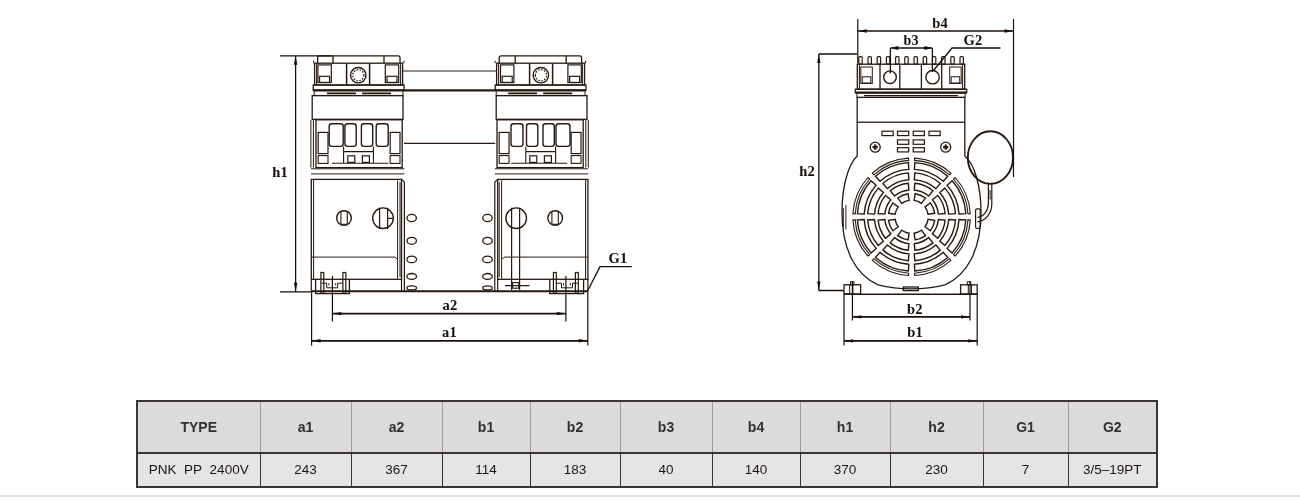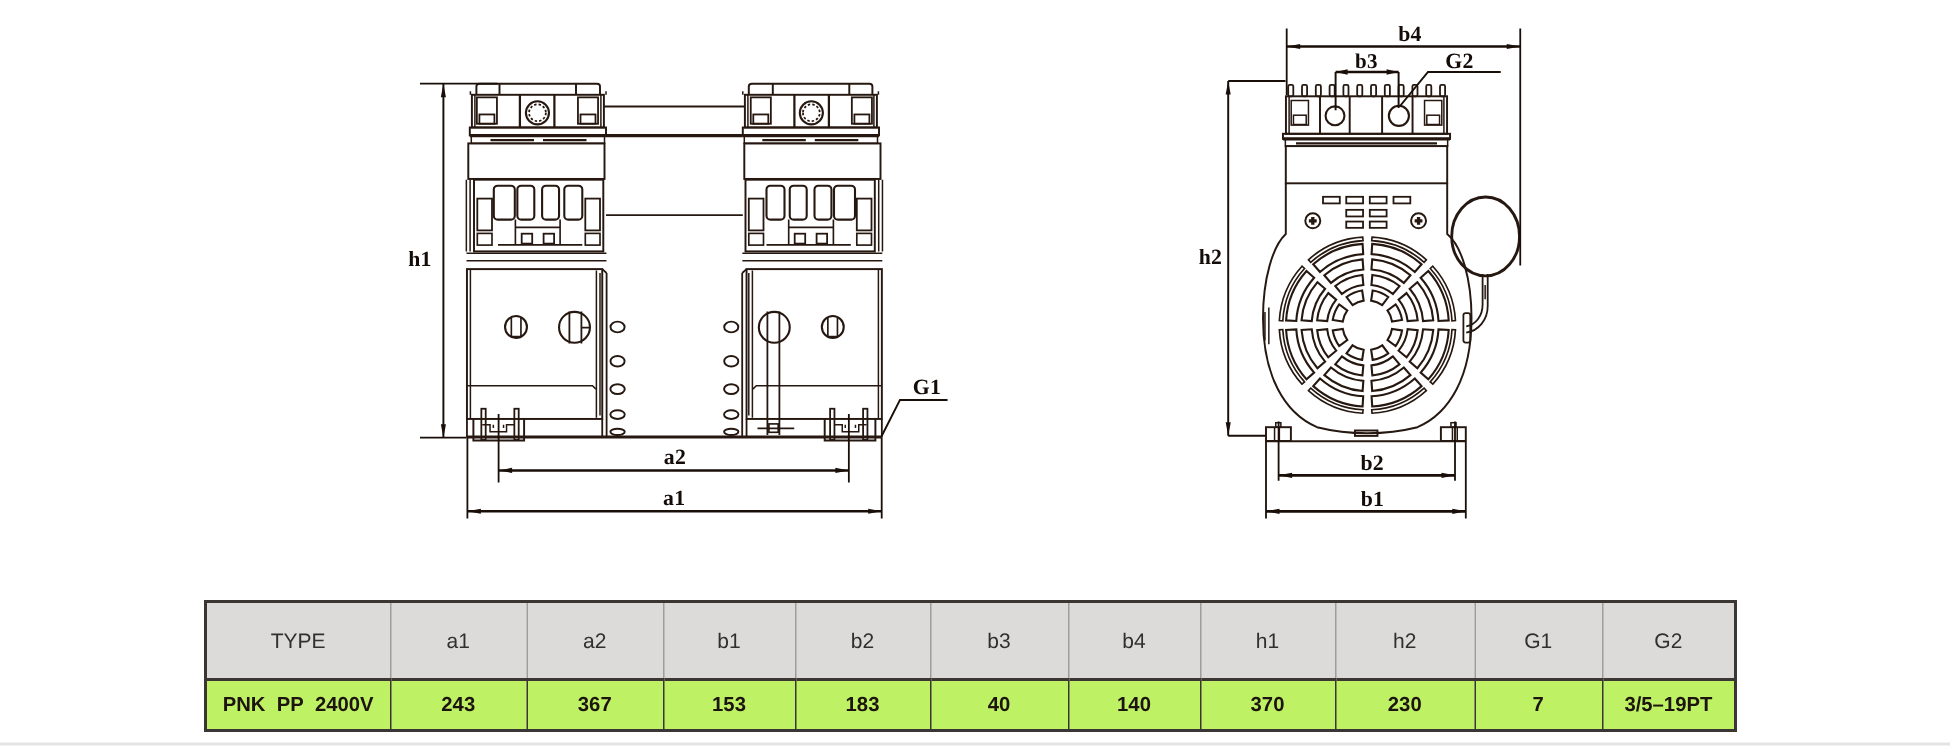--- a/index.html
+++ b/index.html
@@ -1,25 +1,25 @@
 <!DOCTYPE html>
 <html><head><meta charset="utf-8">
 <style>
 html,body{margin:0;padding:0;background:#ffffff;width:1300px;height:500px;overflow:hidden}
 body{position:relative;font-family:"Liberation Serif",serif}
 svg text{font-family:"Liberation Serif",serif;letter-spacing:0.2px}
 table.spec{position:absolute;left:136px;top:400px;border-collapse:collapse;table-layout:fixed;
  font-family:"Liberation Sans",sans-serif;border:2px solid #3b3533}
 table.spec td,table.spec th{text-align:center;padding:0}
 tr.hdr{height:51.5px}
-tr.hdr th{background:#dcdbd9;font-size:14px;font-weight:normal;color:#30302e;
+tr.hdr th{background:#dcdbd9;font-size:14px;font-weight:bold;color:#30302e;
  border-right:1px solid #9d9d9b;border-bottom:2px solid #3b3533}
 tr.hdr th:last-child{border-right:none}
 tr.row{height:34px}
-tr.row td{background:#bef264;font-size:13.5px;font-weight:bold;color:#1d1410;
+tr.row td{background:#e5e5e5;font-size:13.5px;font-weight:normal;color:#1d1410;
  border-right:1.5px solid #3b3533}
 tr.row td:last-child{border-right:none}
 </style></head>
 <body>
 
 <svg xmlns="http://www.w3.org/2000/svg" width="1300" height="500" viewBox="0 0 1300 500" style="position:absolute;left:0;top:0">
 <defs>
       <g id="cyl">
         <g fill="none" stroke="#261810" stroke-width="1.3">
 
@@ -306,21 +306,21 @@
         <th>b4</th>
         <th>h1</th>
         <th>h2</th>
         <th>G1</th>
         <th>G2</th>
       </tr>
 <tr class="row">
         <td>PNK&nbsp;&nbsp;PP&nbsp;&nbsp;2400V</td>
         <td>243</td>
         <td>367</td>
-        <td>153</td>
+        <td>114</td>
         <td>183</td>
         <td>40</td>
         <td>140</td>
         <td>370</td>
         <td>230</td>
         <td>7</td>
         <td>3/5–19PT</td>
       </tr>
 </tbody>
   </table>

